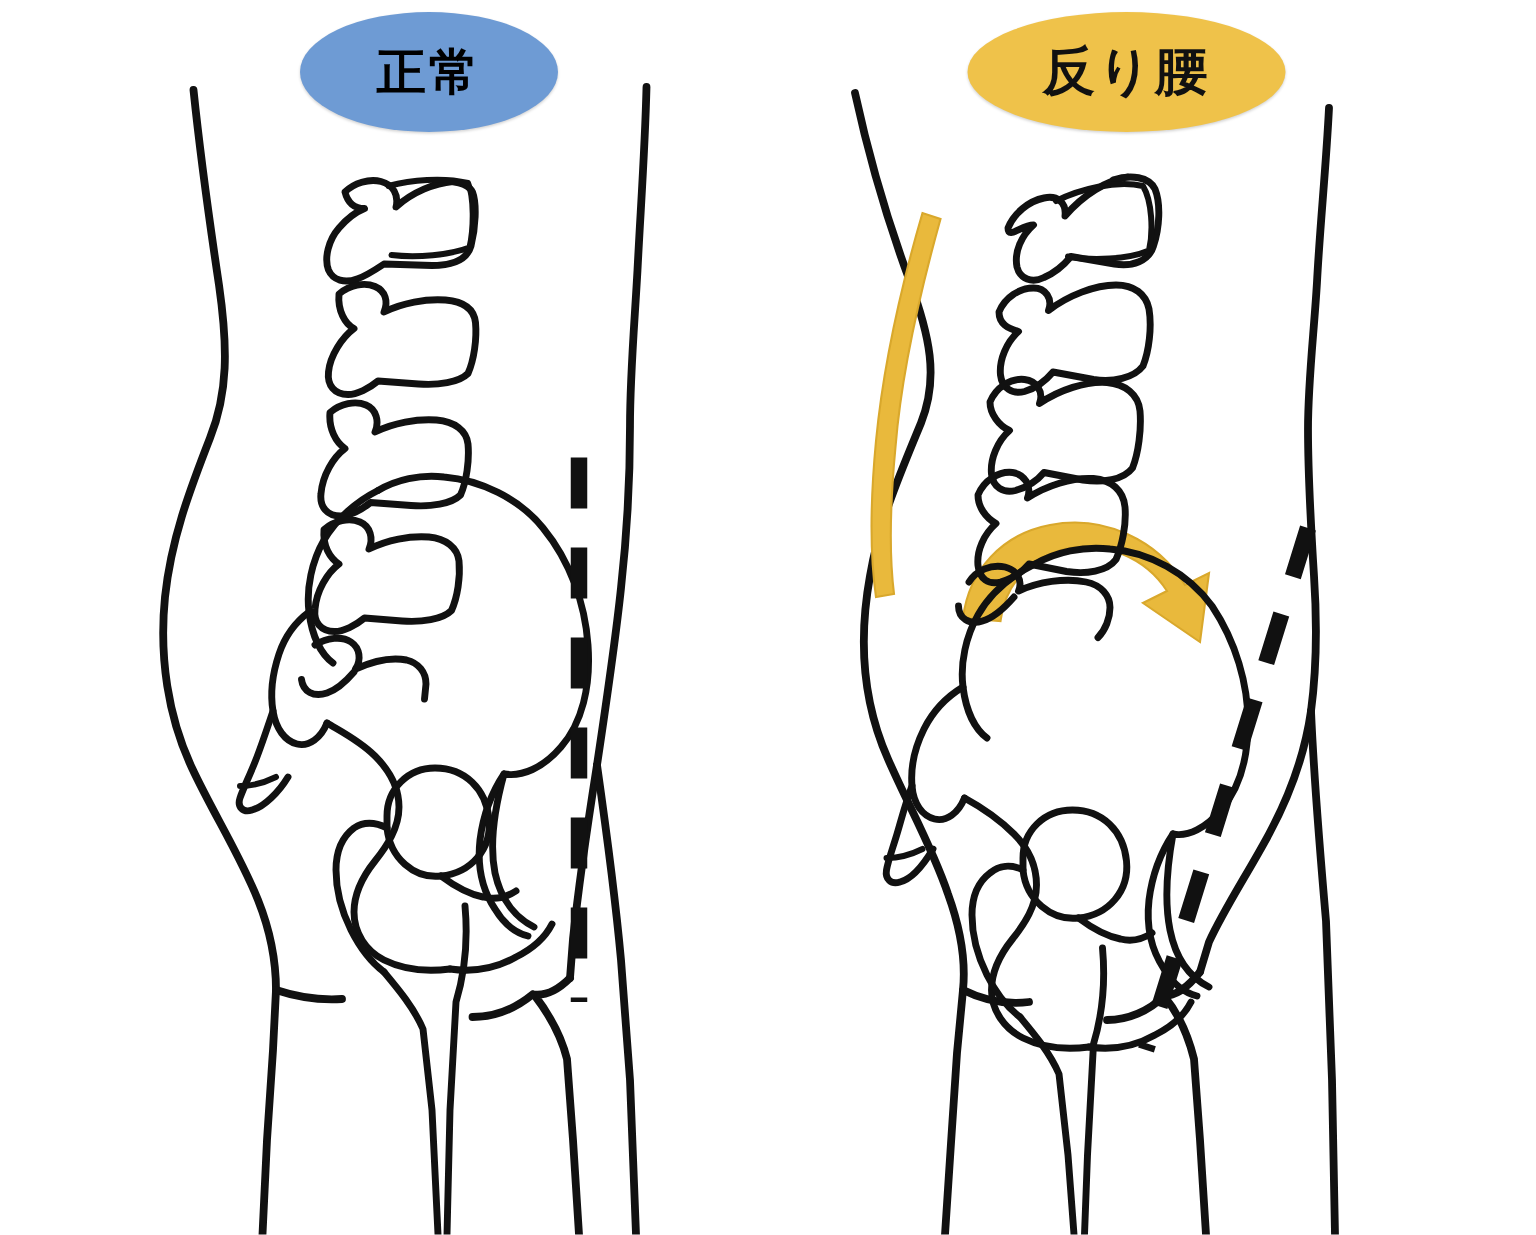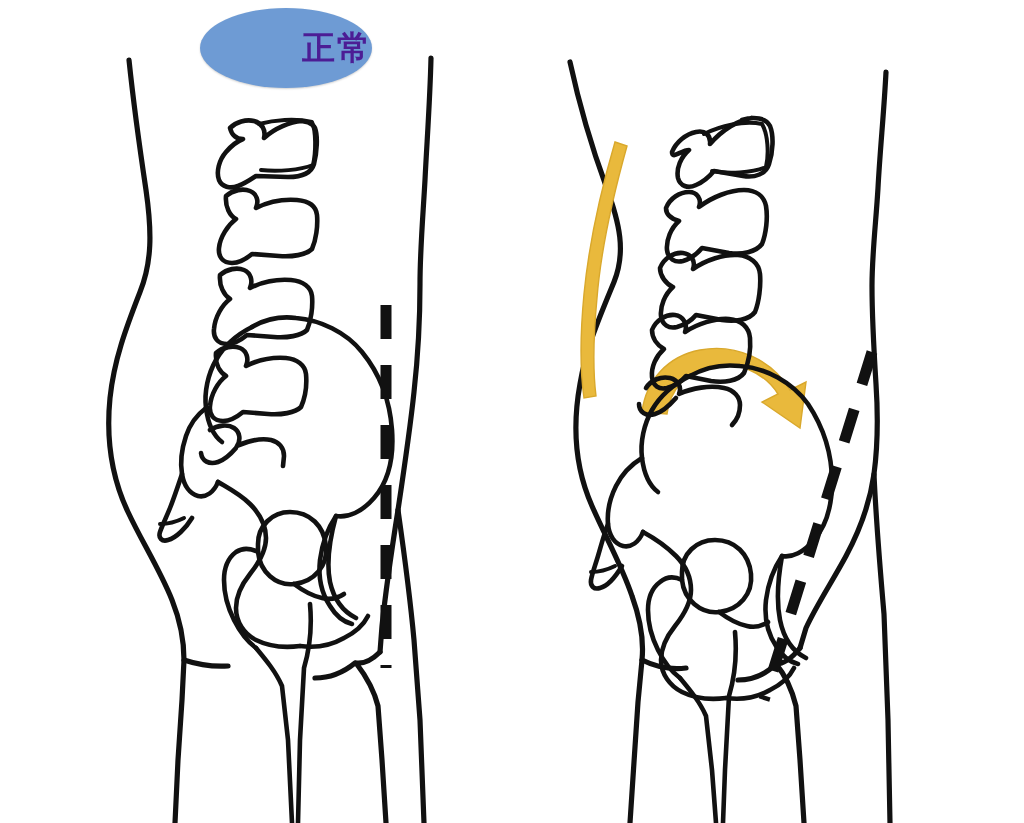--- a/index.html
+++ b/index.html
@@ -11,24 +11,23 @@
   #art{position:absolute;left:0;top:0;width:1024px;height:823px;}
   .ellipse-label{
     position:absolute;display:flex;align-items:center;justify-content:center;
     border-radius:50%;
     letter-spacing:.06em;
     user-select:none;
   }
   #label-normal{
     left:200px;top:8px;width:172px;height:80px;
     background:#6e9bd4;
-    color:#4c1d95;
+    color:#000000;
     font-size:33px;font-weight:700;
     box-shadow:0 1px 2px rgba(0,0,0,.18);
-    justify-content:flex-end;
   }
   #label-sway{
     left:645px;top:8px;width:212px;height:80px;
     background:#efc24a;
     color:#111111;
     font-size:35px;font-weight:700;
     box-shadow:0 1px 2px rgba(0,0,0,.18);
   }
   .ellipse-label span{display:block;line-height:1;transform:translateY(-1px);}
 </style>
@@ -387,14 +386,17 @@
 
       <line class="dash" x1="872" y1="352" x2="764" y2="700"></line>
     </g>
 
   </svg>
 
   <div class="ellipse-label" id="label-normal">
     <span>正常</span>
   </div>
 
+  <div class="ellipse-label" id="label-sway">
+    <span>反り腰</span>
+  </div>
 
 </div>
 
 </body></html>

